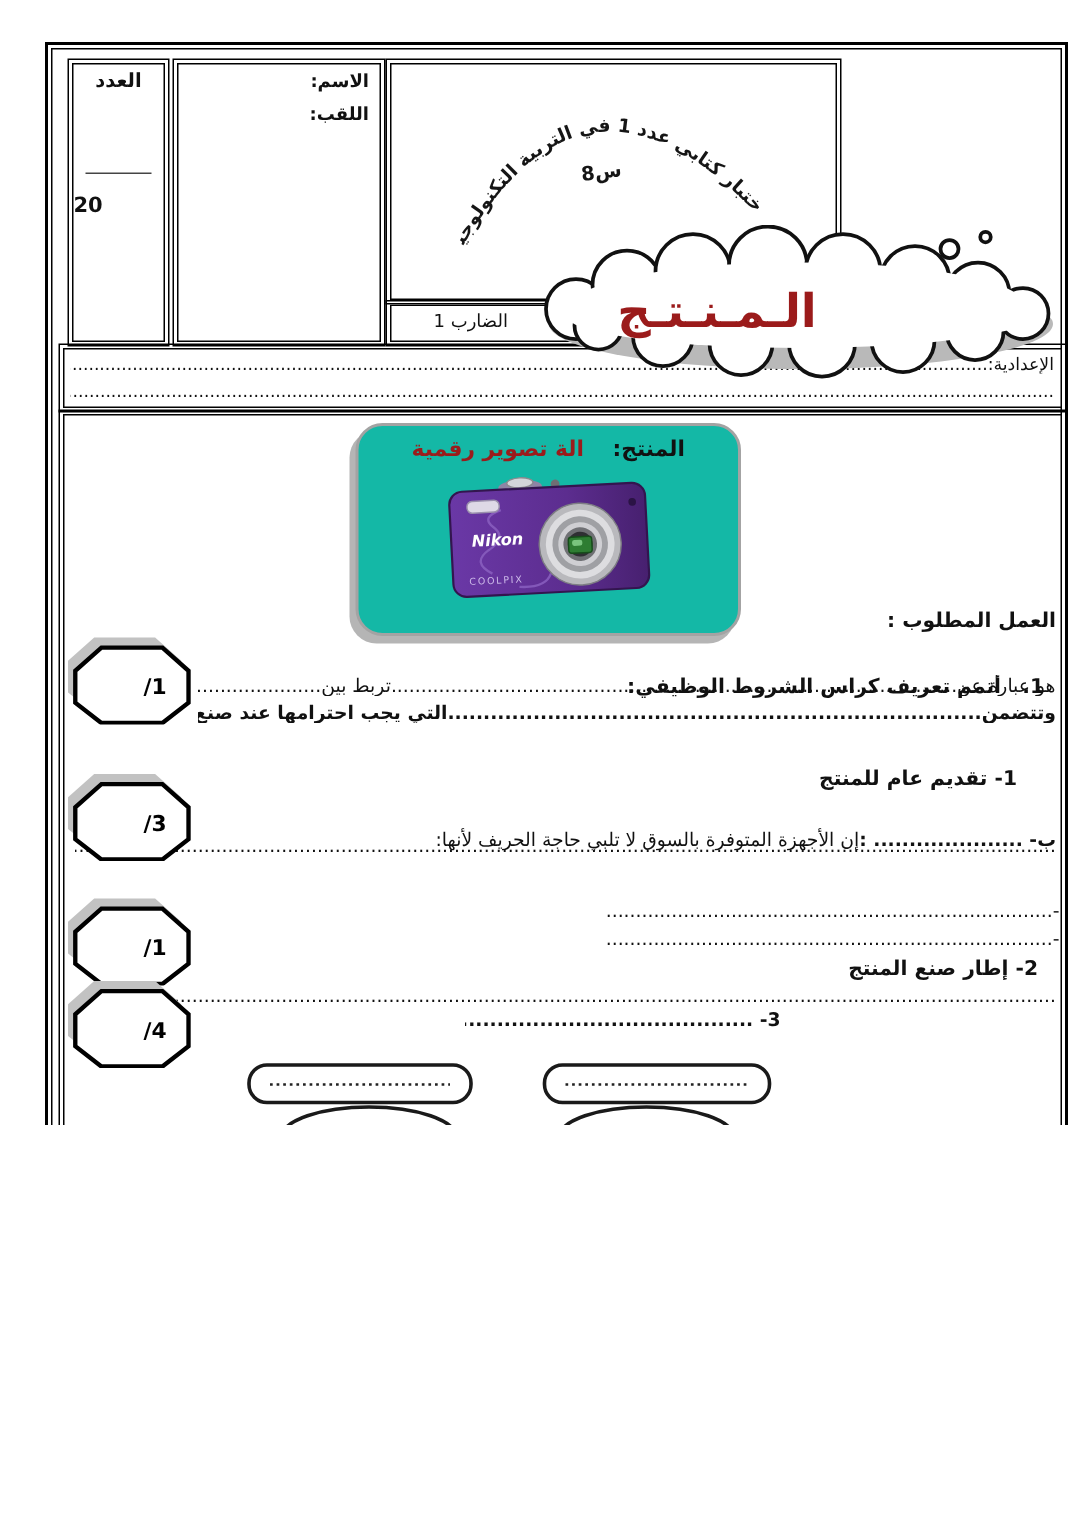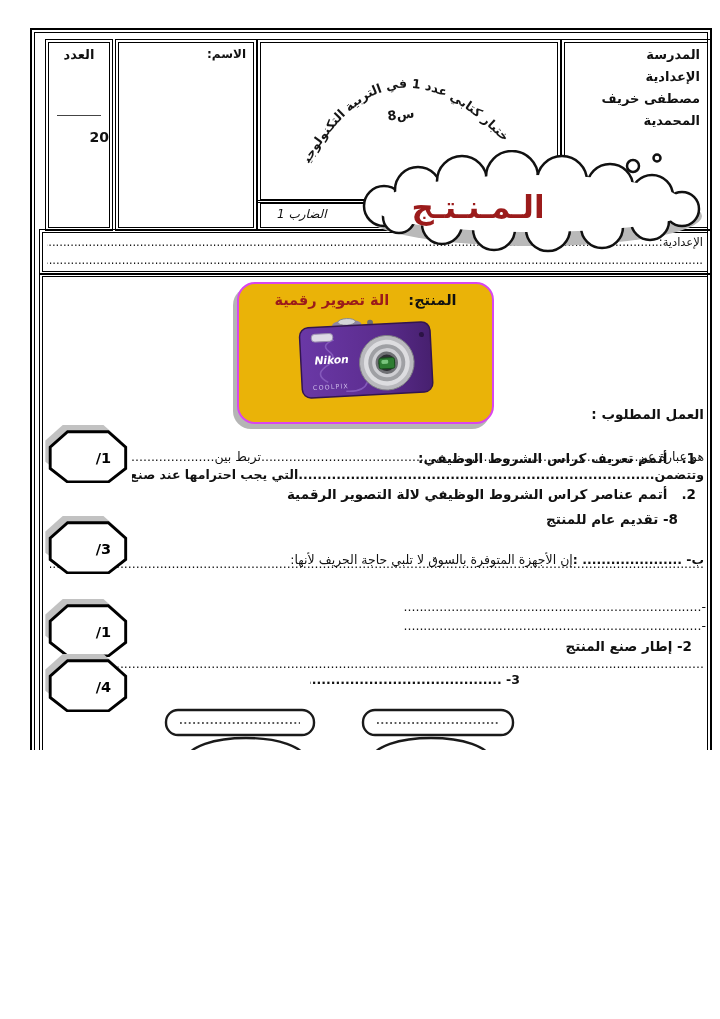--- a/index.html
+++ b/index.html
@@ -11,36 +11,36 @@
   
   .cell{position:absolute;top:42px;background:#fff;border:1px solid #000;outline:1px solid #000;outline-offset:2px;}
   .cell-score{left:48px;width:60px;height:184px;text-align:center;}
   .cell-names{left:118px;width:134px;height:184px;}
   .cell-stamp{left:260px;width:296px;height:156px;}
   .cell-school{left:564px;width:142px;height:184px;}
   .school-line{direction:rtl;text-align:right;font-weight:bold;font-size:13px;line-height:20px;padding:2px 7px 0 0;}
   .name-line{direction:rtl;text-align:right;font-weight:bold;font-size:12px;line-height:21px;padding:1px 7px 0 0;}
   .score-label{font-weight:bold;font-size:13px;padding-top:4px;}
   .score-sep{position:absolute;left:8px;right:8px;top:72px;border-top:1.5px solid #444;}
-  .score-val{position:absolute;top:86px;left:0;right:0;font-weight:bold;font-size:14px;text-align:right;}
+  .score-val{position:absolute;top:86px;left:0;right:0;font-weight:bold;font-size:14px;text-align:left;}
   .coeff-strip{position:absolute;left:260px;top:203px;width:296px;height:23px;background:#fff;
                border:1px solid #000;outline:1px solid #000;outline-offset:2px;}
-  .coeff-label{position:absolute;left:16px;top:3px;font-size:12px;direction:rtl;font-style:italic;}
+  .coeff-label{position:absolute;left:28px;top:3px;font-size:12px;direction:rtl;}
   .stamp-svg{position:absolute;left:28px;top:14px;transform:rotate(-7deg);}
   
   .notes{position:absolute;left:42px;top:232px;width:664px;height:38px;background:#fff;
          border:1px solid #000;outline:1px solid #000;outline-offset:2px;}
   .notes-l1{position:absolute;top:2px;right:4px;left:4px;direction:rtl;white-space:nowrap;overflow:hidden;font-size:11.5px;}
   .notes-l2{position:absolute;top:20px;right:4px;left:4px;direction:rtl;white-space:nowrap;overflow:hidden;font-size:11.5px;}
   
   .main{position:absolute;left:42px;top:276px;width:664px;height:710px;background:#fff;
         border:1px solid #000;outline:1px solid #000;outline-offset:2px;}
   
-  .product{position:absolute;left:237px;top:282px;width:253px;height:138px;background:#eab308;
-           border:2px solid #d946ef;border-radius:18px;box-shadow:-4px 5px 0 rgba(120,120,120,.55);z-index:10;text-align:center;}
+  .product{position:absolute;left:237px;top:282px;width:253px;height:138px;background:#14b8a6;
+           border:2px solid #a3a3a3;border-radius:18px;box-shadow:-4px 5px 0 rgba(120,120,120,.55);z-index:10;text-align:center;}
   .product-head{direction:rtl;margin-top:8px;font-size:14.5px;font-weight:bold;white-space:nowrap;}
   .product-name{color:#9b1b1b;margin-right:14px;}
   
   .ln{position:absolute;direction:rtl;white-space:nowrap;overflow:hidden;font-size:12.5px;z-index:5;}
   .b{font-weight:bold;}
   .t135{font-size:13.5px;}
   
   .badge{position:absolute;left:40px;width:92px;height:60px;z-index:40;}
   
   .cloud{position:absolute;left:352px;top:150px;width:364px;height:104px;z-index:30;}
@@ -56,40 +56,35 @@
   </div>
 
   <div class="cell cell-score">
     <div class="score-label">العدد</div>
     <div class="score-sep"></div>
     <div class="score-val">20</div>
   </div>
 
   <div class="cell cell-names">
     <div class="name-line">الاسم:</div>
+    <div class="name-line">اللقب:</div>
   </div>
 
   <div class="cell cell-stamp">
     <svg class="stamp-svg" width="224" height="118" viewBox="0 0 224 118">
       <defs>
           <path id="arcP" d="M 14,96 Q 112,-34 210,96" fill="none"></path>
         </defs>
       <text font-size="12.5" font-weight="bold" fill="#151515">
         <textPath href="#arcP" startOffset="50%" text-anchor="middle">اختبار كتابي عدد 1 في التربية التكنولوجية</textPath>
       </text>
       <text x="112" y="62" text-anchor="middle" font-size="13" font-weight="bold" fill="#151515">س8</text>
     </svg>
   </div>
 
-  <div class="cell cell-school">
-    <div class="school-line">المدرسة</div>
-    <div class="school-line">الإعدادية</div>
-    <div class="school-line">مصطفى خريف</div>
-    <div class="school-line">المحمدية</div>
-  </div>
 
   <div class="coeff-strip">
     <div class="coeff-label">الضارب 1</div>
   </div>
 
   <svg class="cloud" viewBox="0 0 364 104">
     <g>
       <ellipse cx="182" cy="66" rx="168" ry="30" fill="#b9b9b9"></ellipse>
     </g>
     <g stroke="#111" stroke-width="2.5" fill="#fff">
@@ -154,22 +149,21 @@
         <text x="27" y="55" font-size="11" font-weight="bold" font-style="italic" fill="#fff">Nikon</text>
         <text x="24" y="81" font-size="6.5" letter-spacing="1.2" fill="#cbb8e8">COOLPIX</text>
       </g>
     </svg>
   </div>
 
   <div class="ln b t135" style="top:406px;right:16px;text-align:center;">العمل المطلوب :</div>
   <div class="ln b t135" style="top:402px;right:24px;margin-top:48px;">1.&nbsp;&nbsp;&nbsp;أتمم تعريف كراس الشروط الوظيفي:</div>
   <div class="ln" style="top:449px;right:16px;left:130px;">هو عبارة عن...............................................................................................تربط بين............................و................................</div>
   <div class="ln" style="top:467px;right:16px;left:132px;font-weight:bold;">وتتضمن...........................................................................التي يجب احترامها عند صنع المنتج المنتظر.</div>
-  <div class="ln b t135" style="top:486px;right:24px;">2.&nbsp;&nbsp;&nbsp;أتمم عناصر كراس الشروط الوظيفي لالة التصوير الرقمية</div>
-  <div class="ln b t135" style="top:511px;right:42px;">8- تقديم عام للمنتج</div>
+  <div class="ln b t135" style="top:511px;right:42px;">1- تقديم عام للمنتج</div>
   <div class="ln" style="top:556px;right:16px;left:50px;">........................................................................................................................................................................................................................</div>
   <div class="ln" style="top:552px;right:16px;left:130px;">
     <span class="b">ب- ..................... :</span><span>إن الأجهزة المتوفرة بالسوق لا تلبي حاجة الحريف لأنها:</span>
   </div>
   <div class="ln" style="top:599px;right:14px;width:302px;">-...............................................................................................</div>
   <div class="ln" style="top:618px;right:14px;width:302px;">-...............................................................................................</div>
   <div class="ln b t135" style="top:638px;right:28px;">2- إطار صنع المنتج</div>
   <div class="ln" style="top:656px;right:16px;left:50px;">........................................................................................................................................................................................................................</div>
   <div class="ln b" style="top:672px;right:200px;width:210px;">3- ............................................................</div>
 

